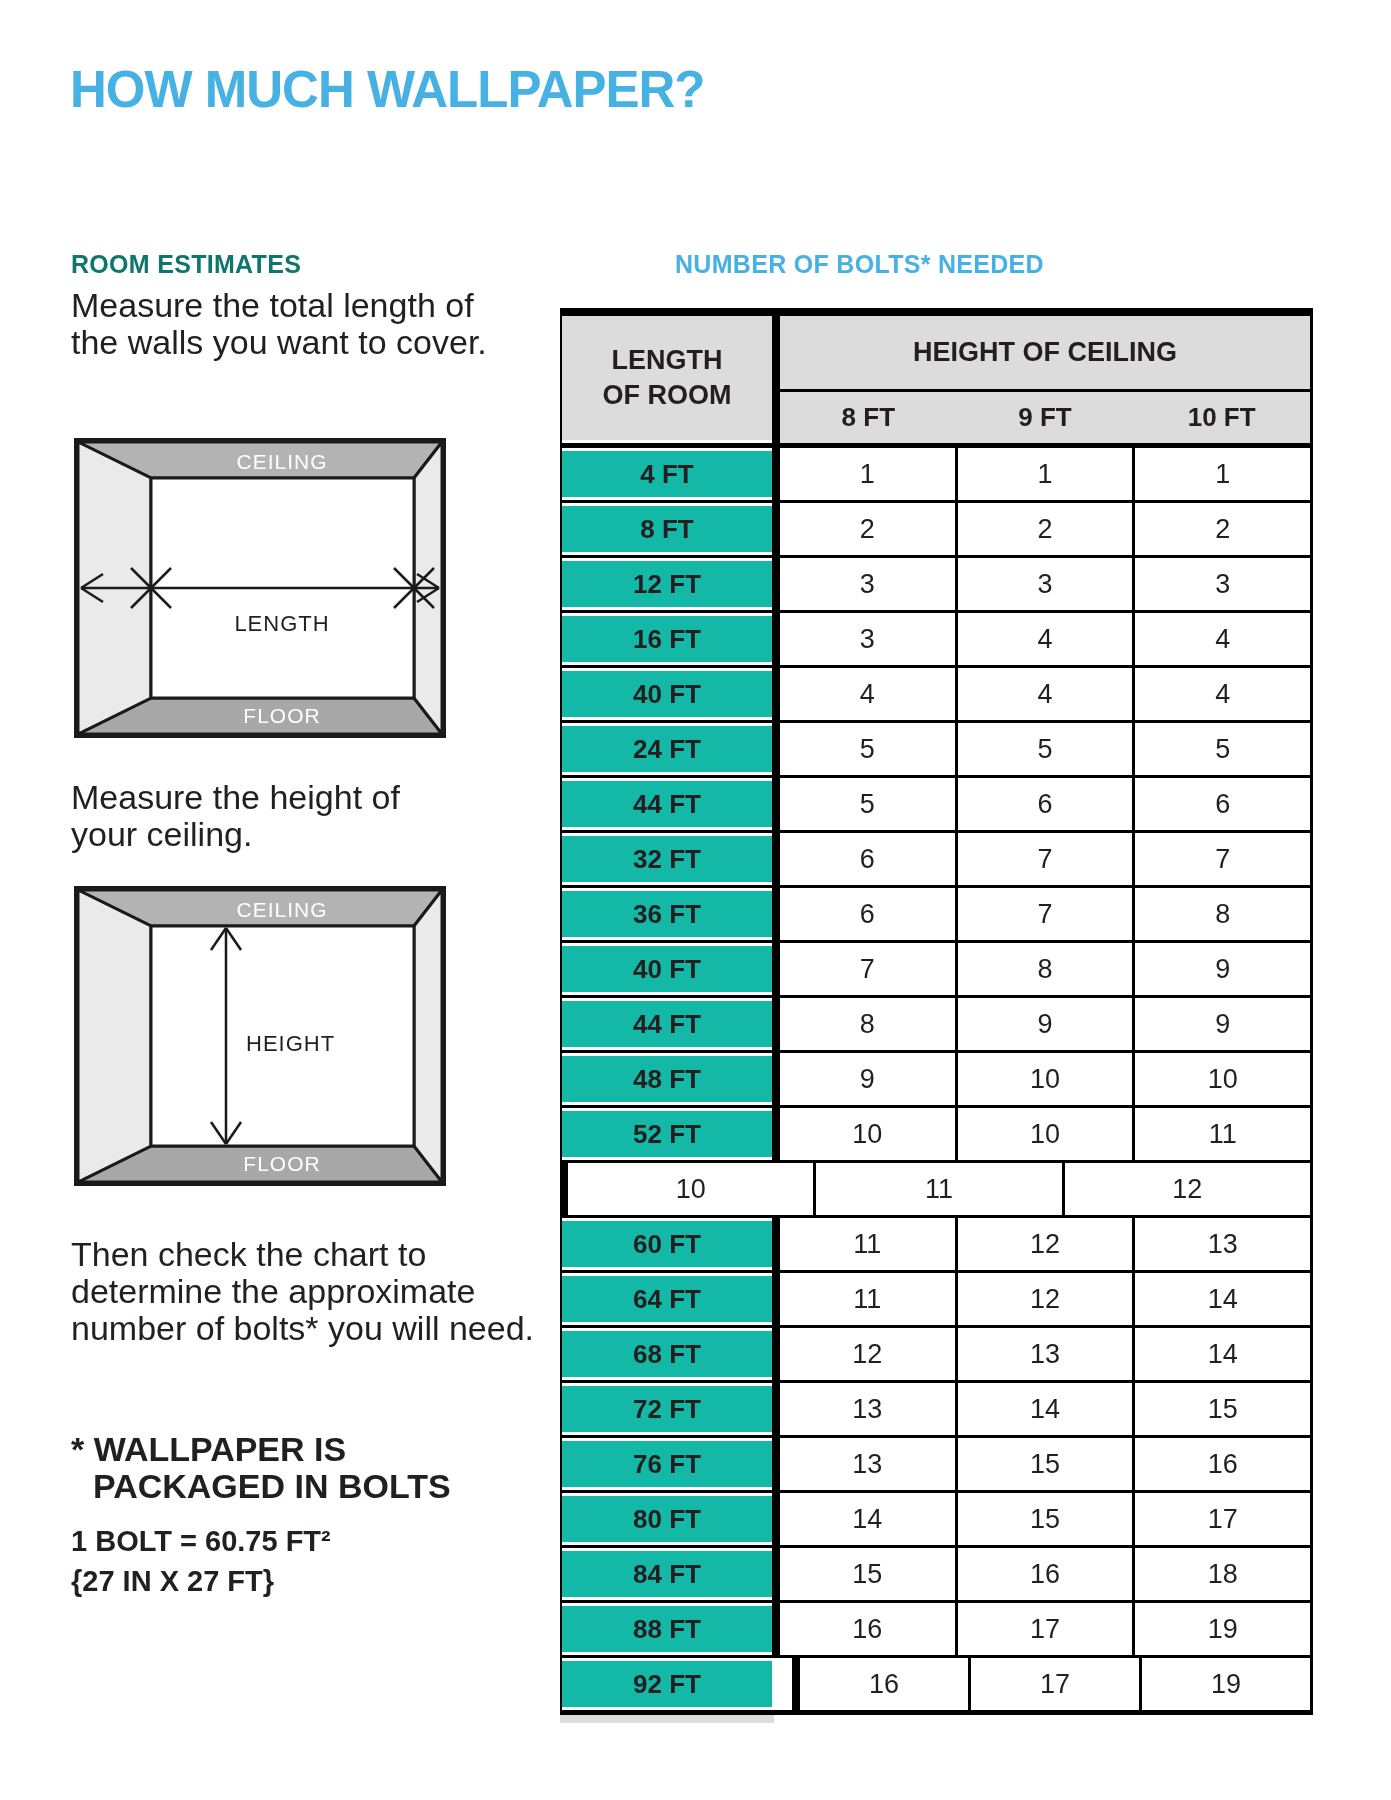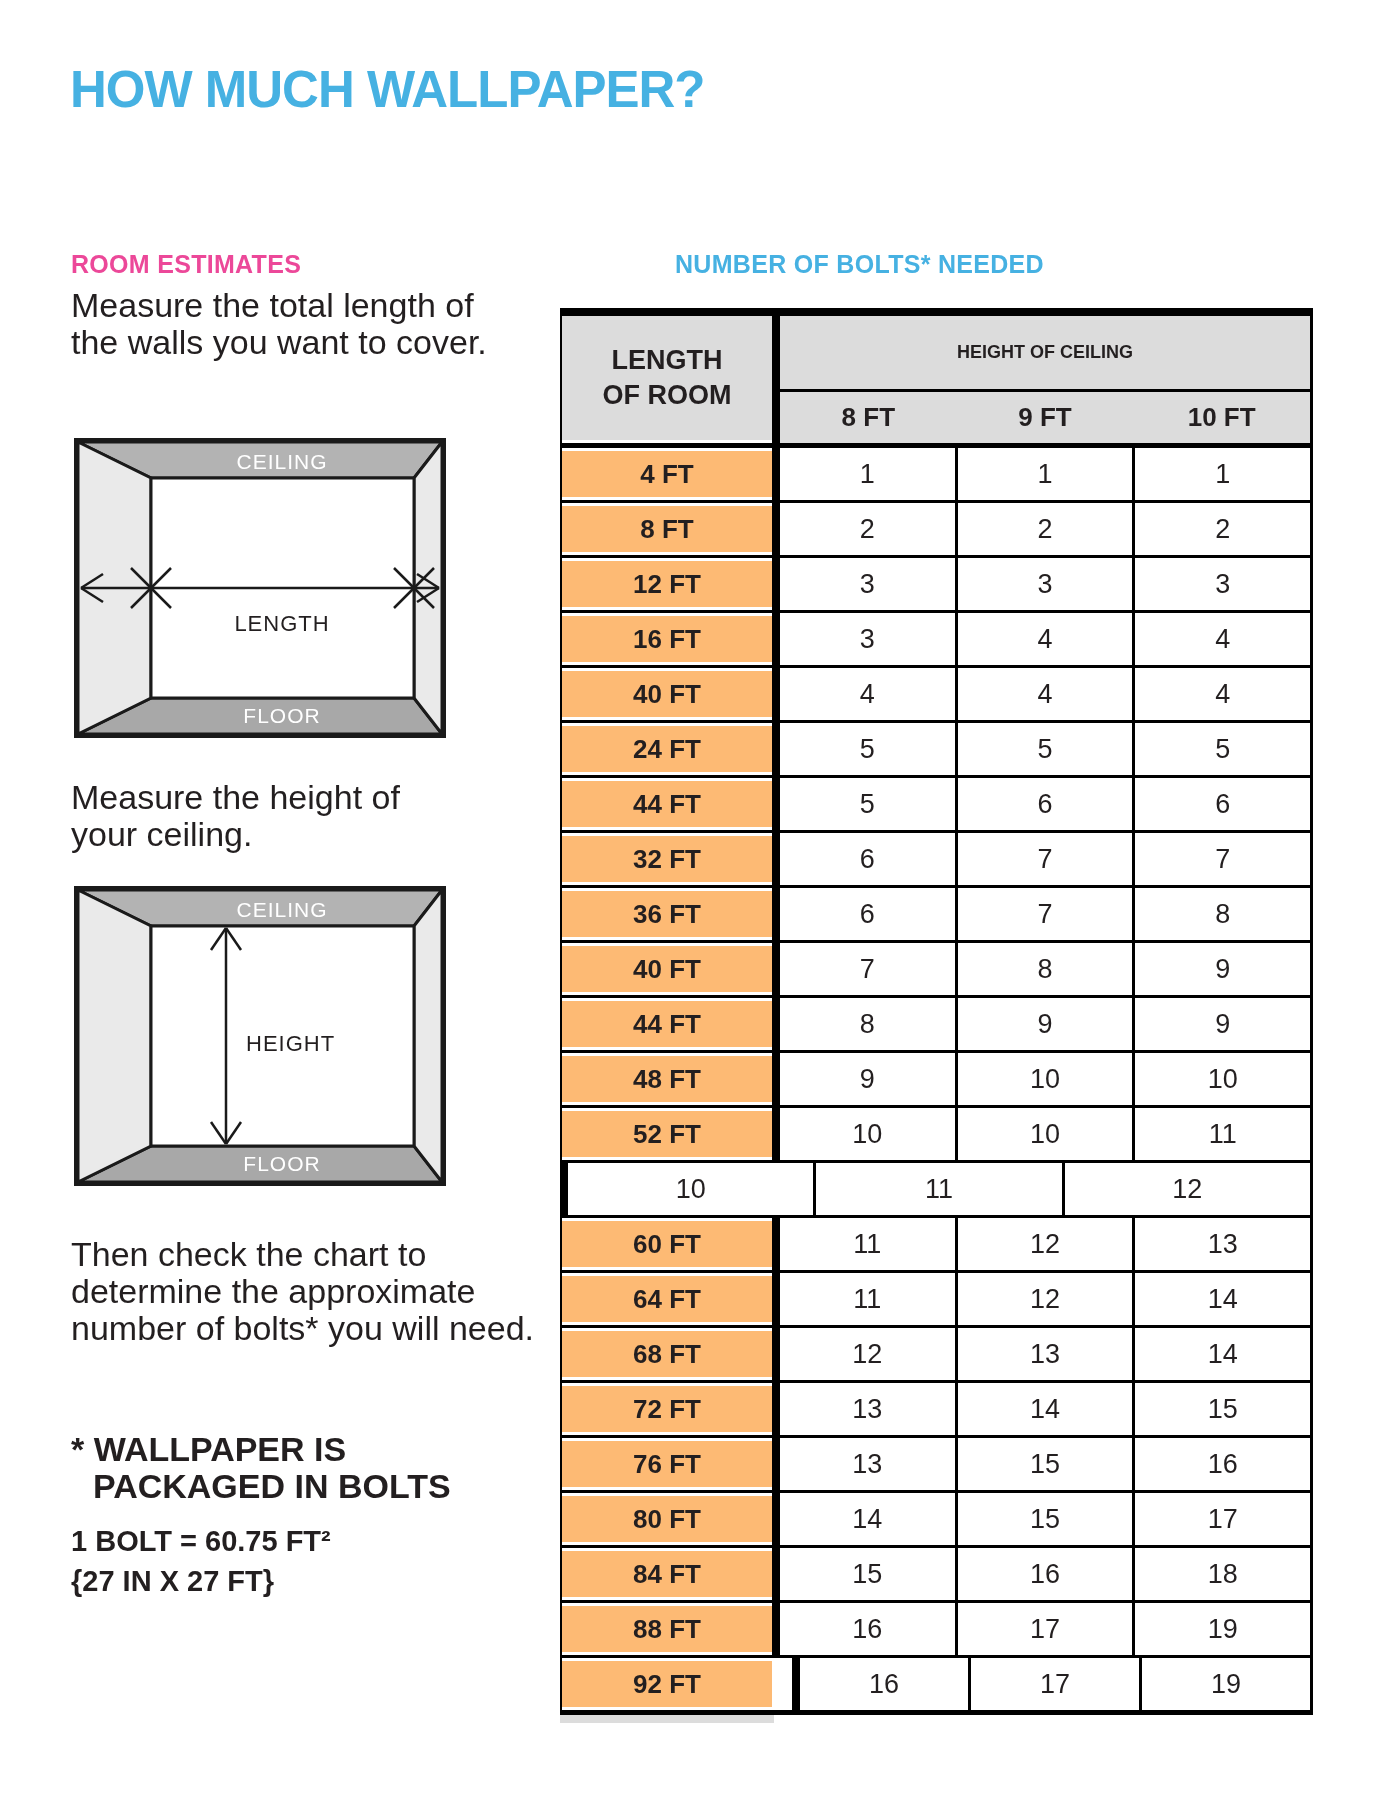--- a/index.html
+++ b/index.html
@@ -25,53 +25,53 @@
   .thead { display:flex; border-bottom:5px solid #000; border-right:3px solid #000; }
   .corner { width:212px; background:#fff; border-left:2px solid #000; box-sizing:border-box; }
   .corner-inner {
     background:#dcdcdc; height:124px; margin-bottom:3px;
     display:flex; flex-direction:column; justify-content:center; align-items:center;
     font-weight:bold; font-size:27px; line-height:35px;
   }
   .head-right { flex:1; border-left:8px solid #000; }
   .group-cell {
     height:73px; background:#dcdcdc; border-bottom:3px solid #000;
-    text-align:center; line-height:73px; font-weight:bold; font-size:18px;
+    text-align:center; line-height:73px; font-weight:bold; font-size:27px;
   }
   .subhead { display:flex; height:51px; background:#dcdcdc; }
   .subcell { flex:1; text-align:center; line-height:51px; font-weight:bold; font-size:26px; }
 
   .tbody { border-bottom:5px solid #000; border-right:3px solid #000; }
   .trow { display:flex; height:55px; }
   .trow:last-child { height:52px;gap:20px; }
   .tlabel { width:212px; background:#fff; border-left:2px solid #000; border-bottom:3px solid #000; box-sizing:border-box; }
   .trow:last-child .tlabel { border-bottom:none; }
   .tlabel-inner {
-    background:#fdba74; height:46px; margin:3px 0;
+    background:#14b8a6; height:46px; margin:3px 0;
     text-align:center; line-height:46px; font-weight:bold; font-size:26px;
   }
   .tdata { flex:1; display:flex; border-left:8px solid #000; }
   .tcell {
     flex:1; background:#fff; border-bottom:3px solid #000;
     text-align:center; line-height:52px; font-size:27px;
   }
   .trow:last-child .tcell { border-bottom:none; }
   .tcell:not(:last-child) { border-right:3px solid #000; }
   .gray-tail { left:560px; top:1715px; width:214px; height:8px; background:#dcdcdc; }
 
   .diagram-svg { display:block; }
 </style>
 </head>
 <body>
 
 <div class="page">
 
   <div class="abs page-title" style="color:#46b1e2;">HOW MUCH WALLPAPER?</div>
 
-  <div class="abs section-heading" style="left:71px; top:250px; color:#ec4899;text-align:right;">ROOM ESTIMATES</div>
+  <div class="abs section-heading" style="left:71px; top:250px; color:#0f766e;text-align:right;">ROOM ESTIMATES</div>
 
   <div class="abs para" style="left:71px; top:287px;">
     <div>Measure the total length of</div>
     <div>the walls you want to cover.</div>
   </div>
 
   <div class="abs" style="left:74px; top:438px;">
     <svg class="diagram-svg" width="372" height="300" viewBox="0 0 372 300">
       <rect x="2.5" y="2.5" width="367" height="295" fill="#ffffff" stroke="#1a1a1a" stroke-width="5"></rect>
       <polygon points="4,4 368,4 340,40 77,40" fill="#b3b3b3" stroke="#1a1a1a" stroke-width="3"></polygon>

